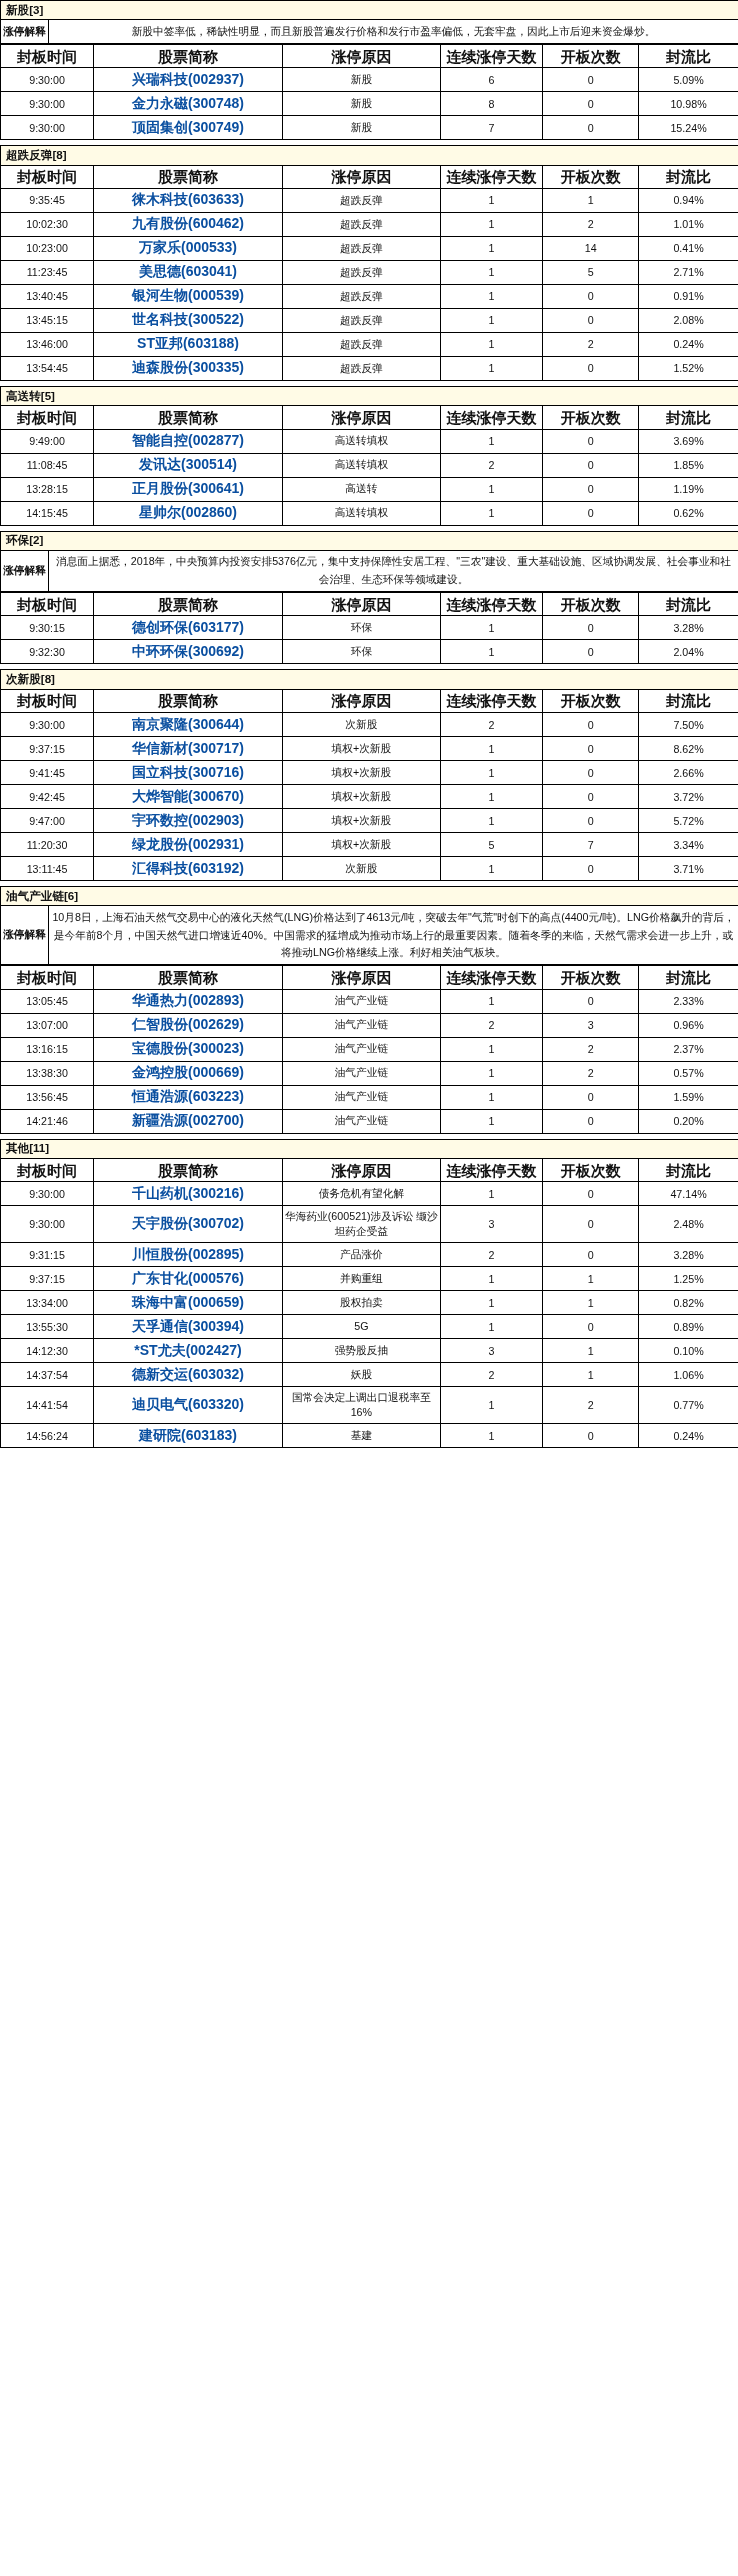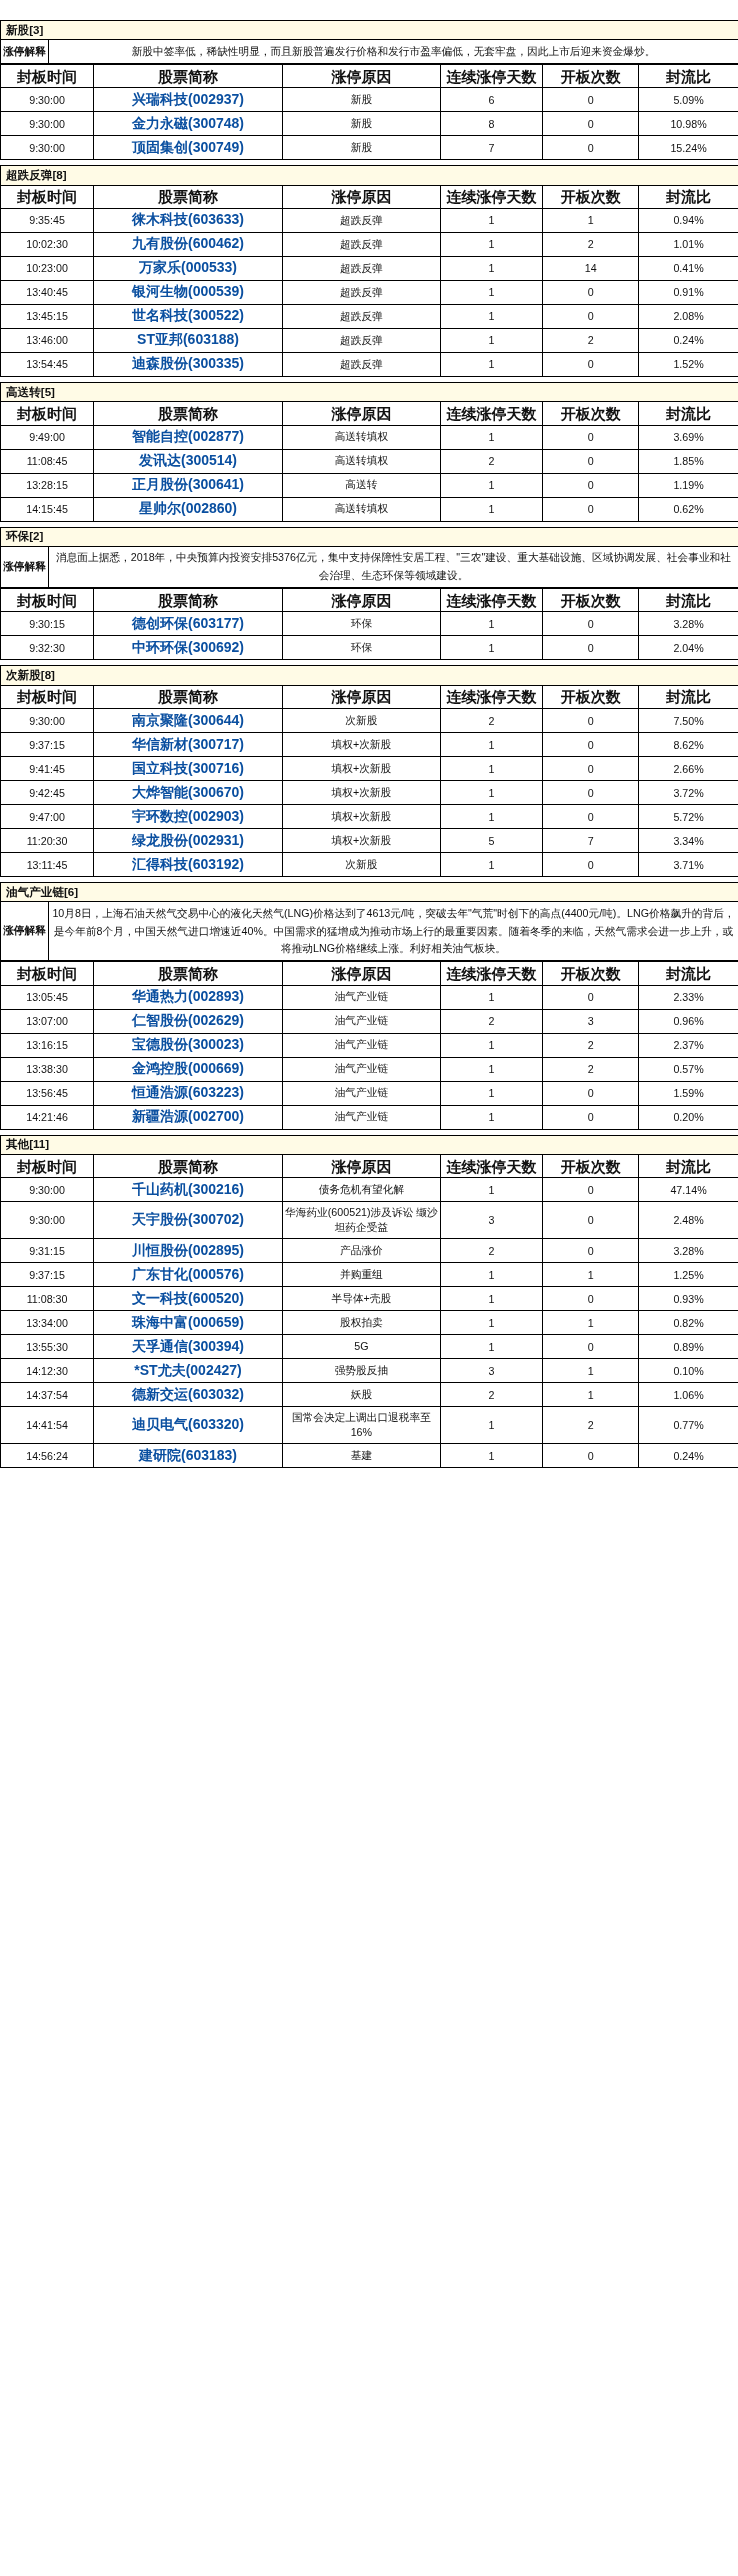--- a/index.html
+++ b/index.html
@@ -3,21 +3,21 @@
 <meta charset="utf-8">
 <style>
   * { box-sizing: border-box; }
   body {
     margin: 0;
     padding: 0;
     background: #ffffff;
     font-family: "Liberation Sans", sans-serif;
     width: 739px;
   }
-  .page { width: 739px; margin-top: 20px; }
+  .page { width: 739px; }
 
   .sec-title {
     background: #fffbe6;
     border: 0.8px solid #000;
     border-bottom: none;
     padding: 1.7px 5px;
     font-size: 11.6px;
     font-weight: bold;
     color: #111;
   }
@@ -157,20 +157,28 @@
         </tr>
         <tr>
           <td class="time-cell">10:23:00</td>
           <td><span class="stock">万家乐(000533)</span></td>
           <td class="reason-cell multi">超跌反弹</td>
           <td class="num-cell">1</td>
           <td class="num-cell">14</td>
           <td class="seal-cell">0.41%</td>
         </tr>
         <tr>
+          <td class="time-cell">11:23:45</td>
+          <td><span class="stock">美思德(603041)</span></td>
+          <td class="reason-cell multi">超跌反弹</td>
+          <td class="num-cell">1</td>
+          <td class="num-cell">5</td>
+          <td class="seal-cell">2.71%</td>
+        </tr>
+        <tr>
           <td class="time-cell">13:40:45</td>
           <td><span class="stock">银河生物(000539)</span></td>
           <td class="reason-cell multi">超跌反弹</td>
           <td class="num-cell">1</td>
           <td class="num-cell">0</td>
           <td class="seal-cell">0.91%</td>
         </tr>
         <tr>
           <td class="time-cell">13:45:15</td>
           <td><span class="stock">世名科技(300522)</span></td>
@@ -469,28 +477,20 @@
         </tr>
         <tr>
           <td class="time-cell">9:37:15</td>
           <td><span class="stock">广东甘化(000576)</span></td>
           <td class="reason-cell multi">并购重组</td>
           <td class="num-cell">1</td>
           <td class="num-cell">1</td>
           <td class="seal-cell">1.25%</td>
         </tr>
         <tr>
-          <td class="time-cell">11:08:30</td>
-          <td><span class="stock">文一科技(600520)</span></td>
-          <td class="reason-cell multi">半导体+壳股</td>
-          <td class="num-cell">1</td>
-          <td class="num-cell">0</td>
-          <td class="seal-cell">0.93%</td>
-        </tr>
-        <tr>
           <td class="time-cell">13:34:00</td>
           <td><span class="stock">珠海中富(000659)</span></td>
           <td class="reason-cell multi">股权拍卖</td>
           <td class="num-cell">1</td>
           <td class="num-cell">1</td>
           <td class="seal-cell">0.82%</td>
         </tr>
         <tr>
           <td class="time-cell">13:55:30</td>
           <td><span class="stock">天孚通信(300394)</span></td>

